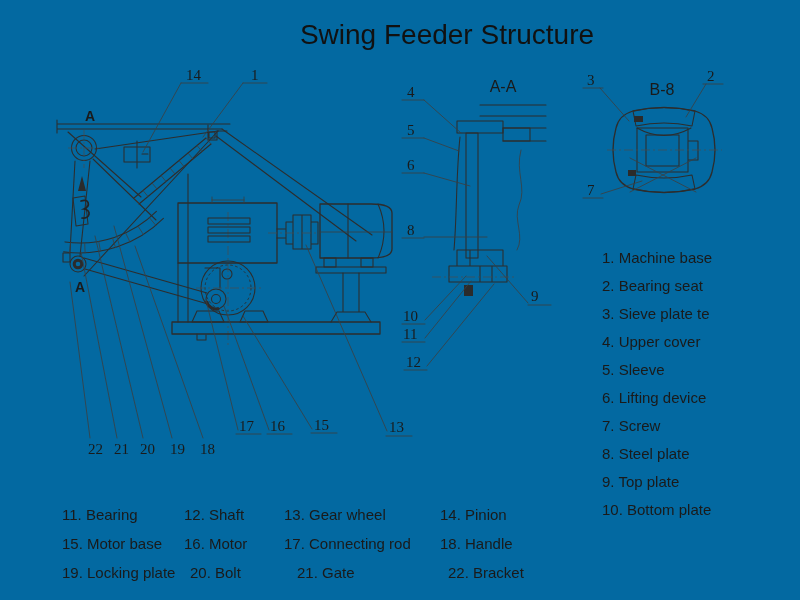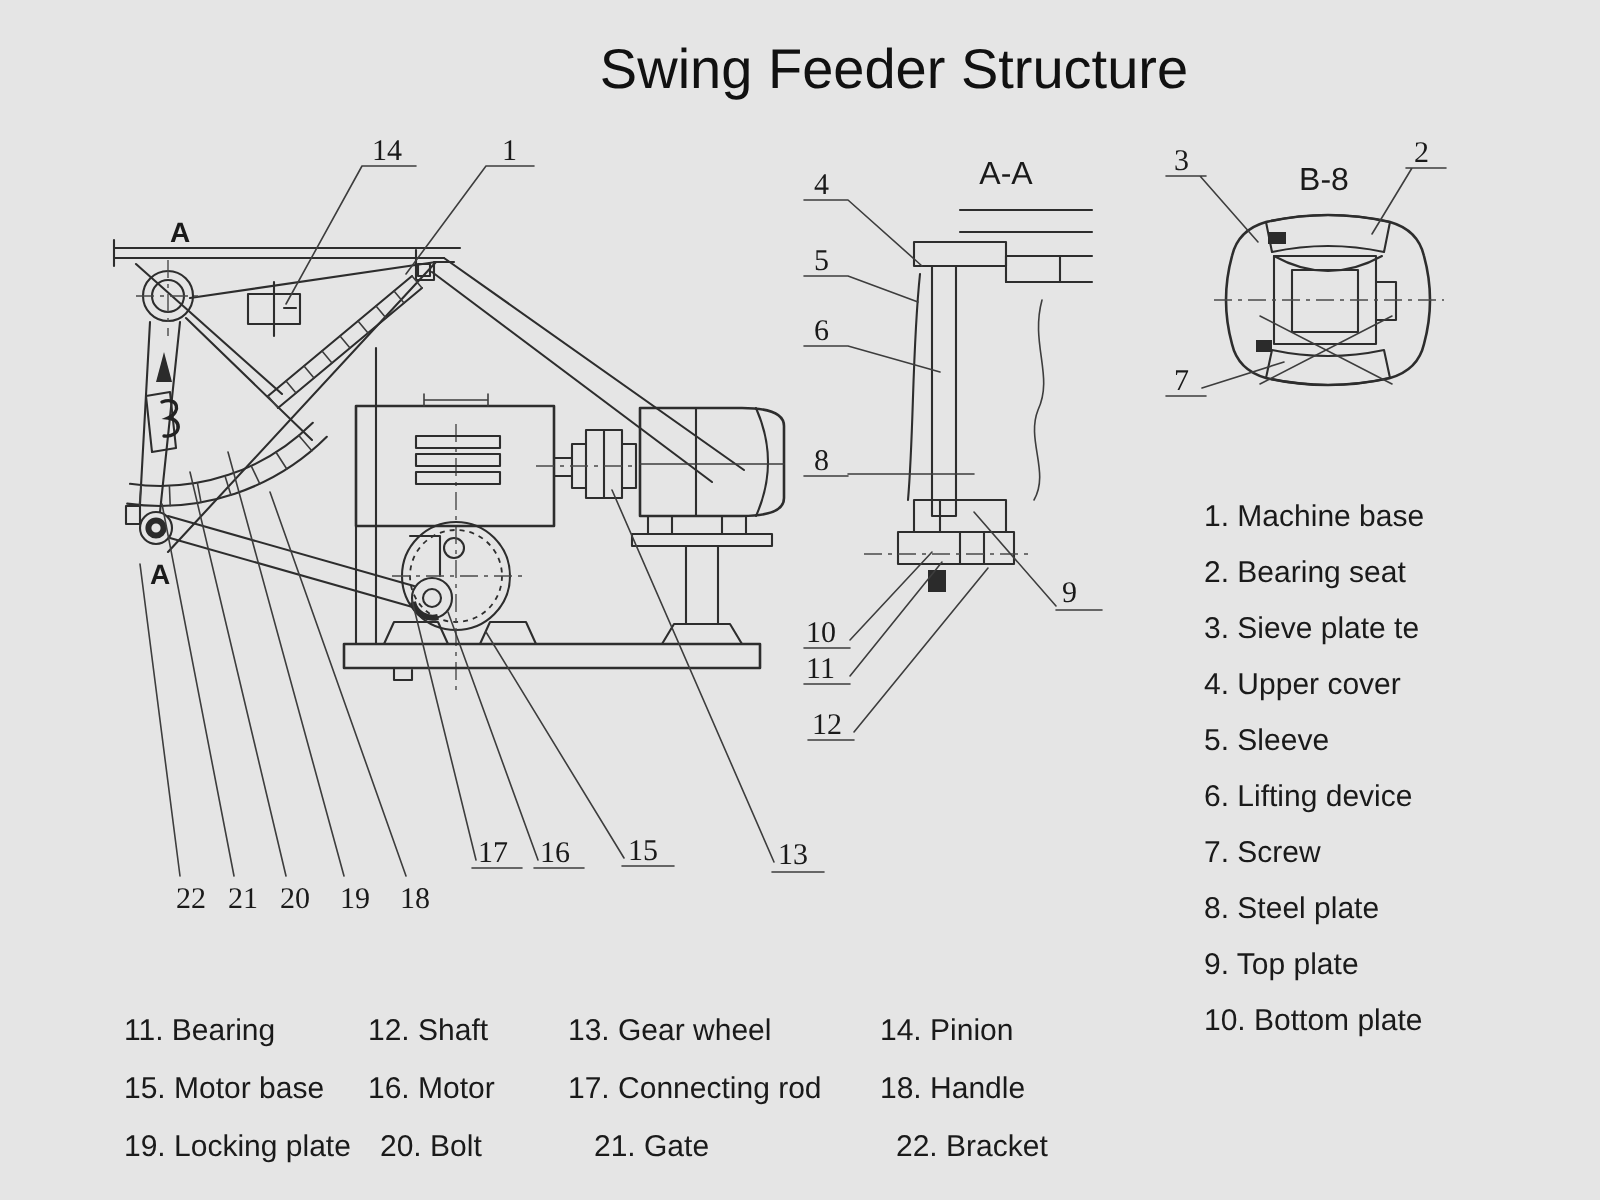--- a/index.html
+++ b/index.html
@@ -1,16 +1,16 @@
 <!DOCTYPE html>
 <html><head>
 <meta charset="utf-8">
 <style>
   html,body{margin:0;padding:0;background:#ffffff;}
-  #screen{position:relative;width:800px;height:600px;background:#e5e5e5;overflow:hidden;
+  #screen{position:relative;width:800px;height:600px;background:#0369a1;overflow:hidden;
           font-family:"Liberation Sans",sans-serif;}
   svg{display:block;}
   .ln{fill:none;stroke:#2d2d2d;stroke-width:1.05;stroke-linecap:round;stroke-linejoin:round;}
   .ln2{fill:none;stroke:#2d2d2d;stroke-width:1.3;stroke-linecap:round;stroke-linejoin:round;}
   .thin{fill:none;stroke:#3d3d3d;stroke-width:0.8;stroke-linecap:round;}
   .cl{fill:none;stroke:#4a4a4a;stroke-width:0.7;stroke-dasharray:9 3 2 3;}
   .dash{fill:none;stroke:#2d2d2d;stroke-width:0.9;stroke-dasharray:2.5 2.5;}
   .dk{fill:#2b2b2b;stroke:none;}
   .dkstroke{fill:none;stroke:#2b2b2b;stroke-width:3;}
   .curl{fill:none;stroke:#222;stroke-width:1.7;stroke-linecap:round;}

